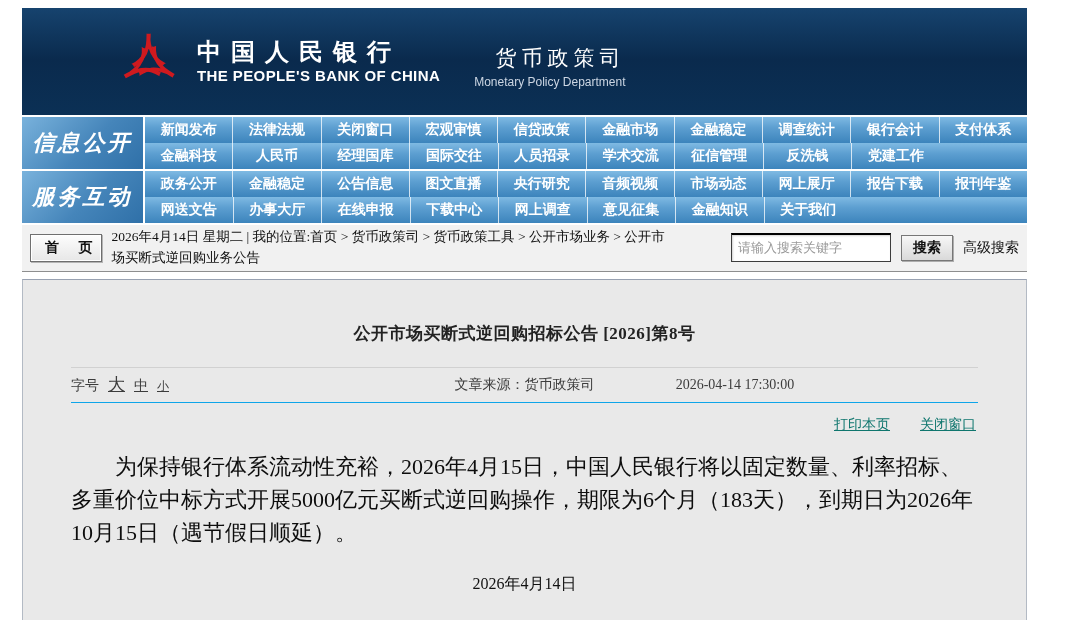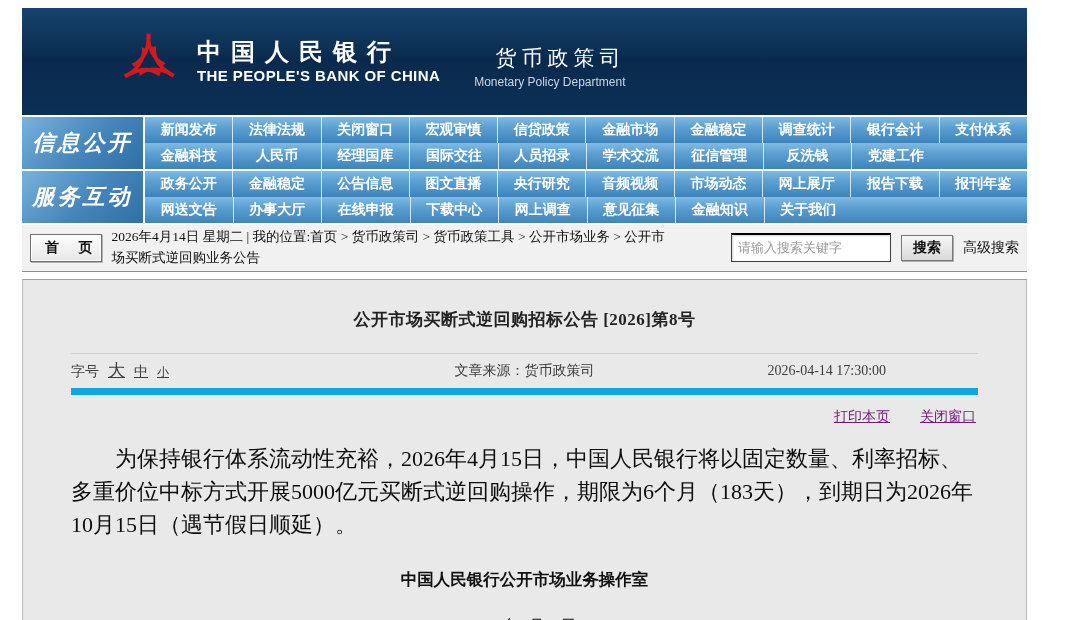--- a/index.html
+++ b/index.html
@@ -69,32 +69,32 @@
     background:linear-gradient(#f7f7f7,#d9d9d9);border:1px solid #777;
     box-shadow:1px 1px 0 #adadad;font-family:"Liberation Serif",serif;
   }
   .adv-link{font-size:14px;color:#111;text-decoration:none;cursor:pointer;white-space:nowrap;}
 
   
   .article{
     margin-top:7px;background:#e9e9e9;border:1px solid #b3bac4;border-top-color:#98a1b1;
     padding:0 48px 30px;box-sizing:border-box;min-height:341px;
   }
-  .article-title{text-align:center;font-size:17px;font-weight:bold;color:#222;padding-top:28px;letter-spacing:.5px;}
+  .article-title{text-align:center;font-size:17px;font-weight:bold;color:#222;padding-top:42px;letter-spacing:.5px;}
   .meta{
-    margin-top:22px;border-top:1px solid #d1d1d1;border-bottom:7px solid #0ea5e9;
+    margin-top:22px;border-top:1px solid #d1d1d1;border-bottom:1px solid #0ea5e9;
     display:flex;align-items:center;height:34px;font-size:14px;color:#3c3c3c;
   }
   .meta-left{flex:1;display:flex;align-items:baseline;gap:9px;}
   .meta-center{flex:1;text-align:center;white-space:nowrap;}
-  .meta-right{flex:1;text-align:center;}
+  .meta-right{flex:1;text-align:left;}
   .fs-link{text-decoration:underline;color:#3c3c3c;cursor:pointer;}
   .fs-big{font-size:17px;} .fs-mid{font-size:14px;} .fs-small{font-size:12px;}
   .actions{display:flex;justify-content:flex-end;gap:30px;padding:13px 2px 0;font-size:14px;}
-  .actions a{color:#701a75;text-decoration:underline;cursor:pointer;}
+  .actions a{color:#0f766e;text-decoration:underline;cursor:pointer;}
   .body-text{margin-top:16px;font-size:22px;line-height:33px;color:#0d0d0d;text-indent:2em;}
   .sig{text-align:center;font-weight:bold;font-size:16.5px;margin-top:28px;color:#111;}
   .pub-date{text-align:center;font-weight:normal;font-size:16px;margin-top:25px;color:#111;}
 </style>
 </head>
 <body>
 
 <div class="page">
 
   <div class="banner">
@@ -198,17 +198,16 @@
       <div class="meta-right">2026-04-14 17:30:00</div>
     </div>
 
     <div class="actions">
       <a>打印本页</a>
       <a>关闭窗口</a>
     </div>
 
     <div class="body-text">为保持银行体系流动性充裕，2026年4月15日，中国人民银行将以固定数量、利率招标、多重价位中标方式开展5000亿元买断式逆回购操作，期限为6个月（183天），到期日为2026年10月15日（遇节假日顺延）。</div>
 
-    <div class="sig">中国人民银行公开市场业务操作室</div>
     <div class="pub-date">2026年4月14日</div>
   </div>
 
 </div>
 
 </body></html>

